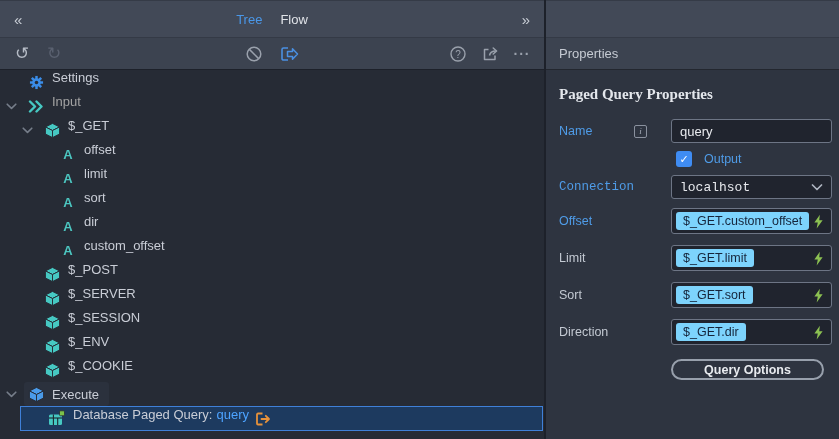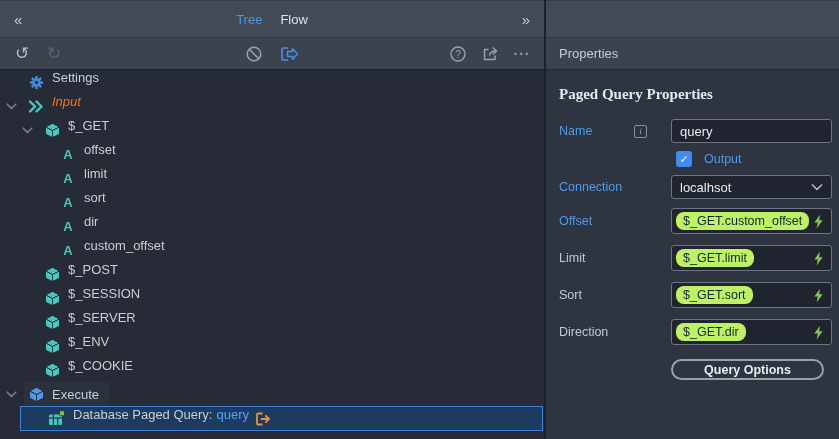--- a/index.html
+++ b/index.html
@@ -26,21 +26,21 @@
   .tbi { display: flex; align-items: center; justify-content: center; width: 20px; height: 20px; cursor: pointer; }
   .uchar { font-size: 17px; line-height: 1; color: #b6bcc6; }
   .uchar.dim { color: #5a6170; }
   .dots { color: #9aa1ac; font-size: 14px; font-weight: bold; letter-spacing: 1px; }
 
   .tree { flex: 1; background: #262b35; overflow: hidden; }
   .trow { height: 24px; display: flex; font-size: 13px; color: #c9cdd6; cursor: pointer; white-space: nowrap; }
   .chevslot { flex: none; display: flex; align-items: center; justify-content: flex-end; padding-right: 7px; }
   .ticon { flex: none; width: 24px; display: flex; align-items: center; justify-content: center; }
   .tlabel { margin-left: 4px; }
-  .tlabel.green { color: #f97316; font-style: italic; }
+  .tlabel.green { color: #a3a3a3; }
   .hl { display: flex; align-items: center; background: #2b313d; border-radius: 3px; padding: 2px 10px 2px 0; }
   .trow.selected { height: 25px; margin-left: 20px; margin-right: 1px; background: #1d3a5f; border: 1px solid #3f80d8; padding-left: 24px; }
   .linklabel { color: #4da3ff; margin-left: 4px; }
   .exit-ic { margin-left: 6px; display: flex; align-items: center; }
   .letterA { color: #4cc6c0; font-weight: bold; font-size: 13px; }
   .dblchev { display: flex; align-items: center; }
 
   
   .right { flex: 1; display: flex; flex-direction: column; }
   .r-top { height: 38px; flex: none; background: #424957; border-top: 1px solid #353b47; border-bottom: 1px solid #343a46; }
@@ -48,25 +48,25 @@
   .r-main { flex: 1; background: #2e3440; padding: 13px 7px 0 13px; }
   .section-title { font-size: 15px; font-weight: bold; color: #e4e7ec; margin: 3px 0 16px 0; font-family: Liberation Serif, serif; }
   .prop-row { display: flex; align-items: center; gap: 16px; }
   .prop-label { width: 96px; flex: none; font-size: 12.5px; color: #c3c9d2; display: flex; align-items: center; justify-content: space-between; padding-right: 8px; }
   .prop-label.blue { color: #4f9ce8; }
   .info-ic { width: 13px; height: 13px; border: 1px solid #8a919e; border-radius: 2px; color: #a6adb8; font-size: 9px; font-style: italic; font-family: "Liberation Serif", serif; display: flex; align-items: center; justify-content: center; cursor: pointer; }
   .prop-field { flex: 1; min-width: 0; }
   .box { height: 24px; background: #20242e; border: 1px solid #6d7585; border-radius: 3px; display: flex; align-items: center; padding: 0 8px; color: #e8eaee; font-size: 13px; cursor: pointer; }
   .box.sel { justify-content: space-between; }
   .box.binding { height: 26px; padding: 0 7px 0 4px; justify-content: space-between; }
-  .chip { background: #bef264; color: #15243a; font-size: 12.5px; padding: 2px 7px; border-radius: 8px; cursor: pointer; }
+  .chip { background: #7dd3fc; color: #15243a; font-size: 12.5px; padding: 2px 7px; border-radius: 3px; cursor: pointer; }
   .cbrow { display: flex; align-items: center; }
   .cb { width: 16px; height: 16px; flex: none; background: #3f8cf3; border-radius: 3px; color: #fff; font-size: 11px; display: flex; align-items: center; justify-content: center; cursor: pointer; margin-left: 5px; }
   .cb-label { color: #4f9ce8; font-size: 12.5px; margin-left: 12px; }
-  .mb8 { margin-bottom: 8px; } .mb9 { margin-bottom: 9px; } .mb11 { margin-bottom: 11px; }
+  .mb8 { margin-bottom: 8px; } .mb9 { margin-bottom: 9px; font-family: Liberation Mono, monospace; } .mb11 { margin-bottom: 11px; }
   .btn-row { margin-top: 14px; }
   .pill { height: 21px; width: calc(100% - 8px); background: transparent; border: 2px solid #98a0ac; border-radius: 11px; color: #e8ebef; font-weight: bold; font-size: 12.5px; font-family: "Liberation Sans", sans-serif; display: flex; align-items: center; justify-content: center; cursor: pointer; }
 </style>
 </head>
 <body>
 
 <div class="app">
 
   <div class="left">
     <div class="topbar">
@@ -218,34 +218,34 @@
           <span class="chevslot" style="width: 40px;"></span>
           <span class="ticon">
             <svg width="17" height="17" viewBox="0 0 18 18">
               <g stroke="#262b35" stroke-width="1" stroke-linejoin="round">
                 <path d="M9 1.5 L16.5 5.25 L9 9 L1.5 5.25 Z" fill="#46c8c2"></path>
                 <path d="M1.5 5.25 L9 9 V16.5 L1.5 12.75 Z" fill="#46c8c2"></path>
                 <path d="M16.5 5.25 L9 9 V16.5 L16.5 12.75 Z" fill="#46c8c2"></path>
               </g>
             </svg>
           </span>
+          <span class="tlabel">$_SERVER</span>
+        </div>
+        <div class="trow">
+          <span class="chevslot" style="width: 40px;"></span>
+          <span class="ticon">
+            <svg width="17" height="17" viewBox="0 0 18 18">
+              <g stroke="#262b35" stroke-width="1" stroke-linejoin="round">
+                <path d="M9 1.5 L16.5 5.25 L9 9 L1.5 5.25 Z" fill="#46c8c2"></path>
+                <path d="M1.5 5.25 L9 9 V16.5 L1.5 12.75 Z" fill="#46c8c2"></path>
+                <path d="M16.5 5.25 L9 9 V16.5 L16.5 12.75 Z" fill="#46c8c2"></path>
+              </g>
+            </svg>
+          </span>
           <span class="tlabel">$_SESSION</span>
-        </div>
-        <div class="trow">
-          <span class="chevslot" style="width: 40px;"></span>
-          <span class="ticon">
-            <svg width="17" height="17" viewBox="0 0 18 18">
-              <g stroke="#262b35" stroke-width="1" stroke-linejoin="round">
-                <path d="M9 1.5 L16.5 5.25 L9 9 L1.5 5.25 Z" fill="#46c8c2"></path>
-                <path d="M1.5 5.25 L9 9 V16.5 L1.5 12.75 Z" fill="#46c8c2"></path>
-                <path d="M16.5 5.25 L9 9 V16.5 L16.5 12.75 Z" fill="#46c8c2"></path>
-              </g>
-            </svg>
-          </span>
-          <span class="tlabel">$_SERVER</span>
         </div>
         <div class="trow">
           <span class="chevslot" style="width: 40px;"></span>
           <span class="ticon">
             <svg width="17" height="17" viewBox="0 0 18 18">
               <g stroke="#262b35" stroke-width="1" stroke-linejoin="round">
                 <path d="M9 1.5 L16.5 5.25 L9 9 L1.5 5.25 Z" fill="#46c8c2"></path>
                 <path d="M1.5 5.25 L9 9 V16.5 L1.5 12.75 Z" fill="#46c8c2"></path>
                 <path d="M16.5 5.25 L9 9 V16.5 L16.5 12.75 Z" fill="#46c8c2"></path>
               </g>

